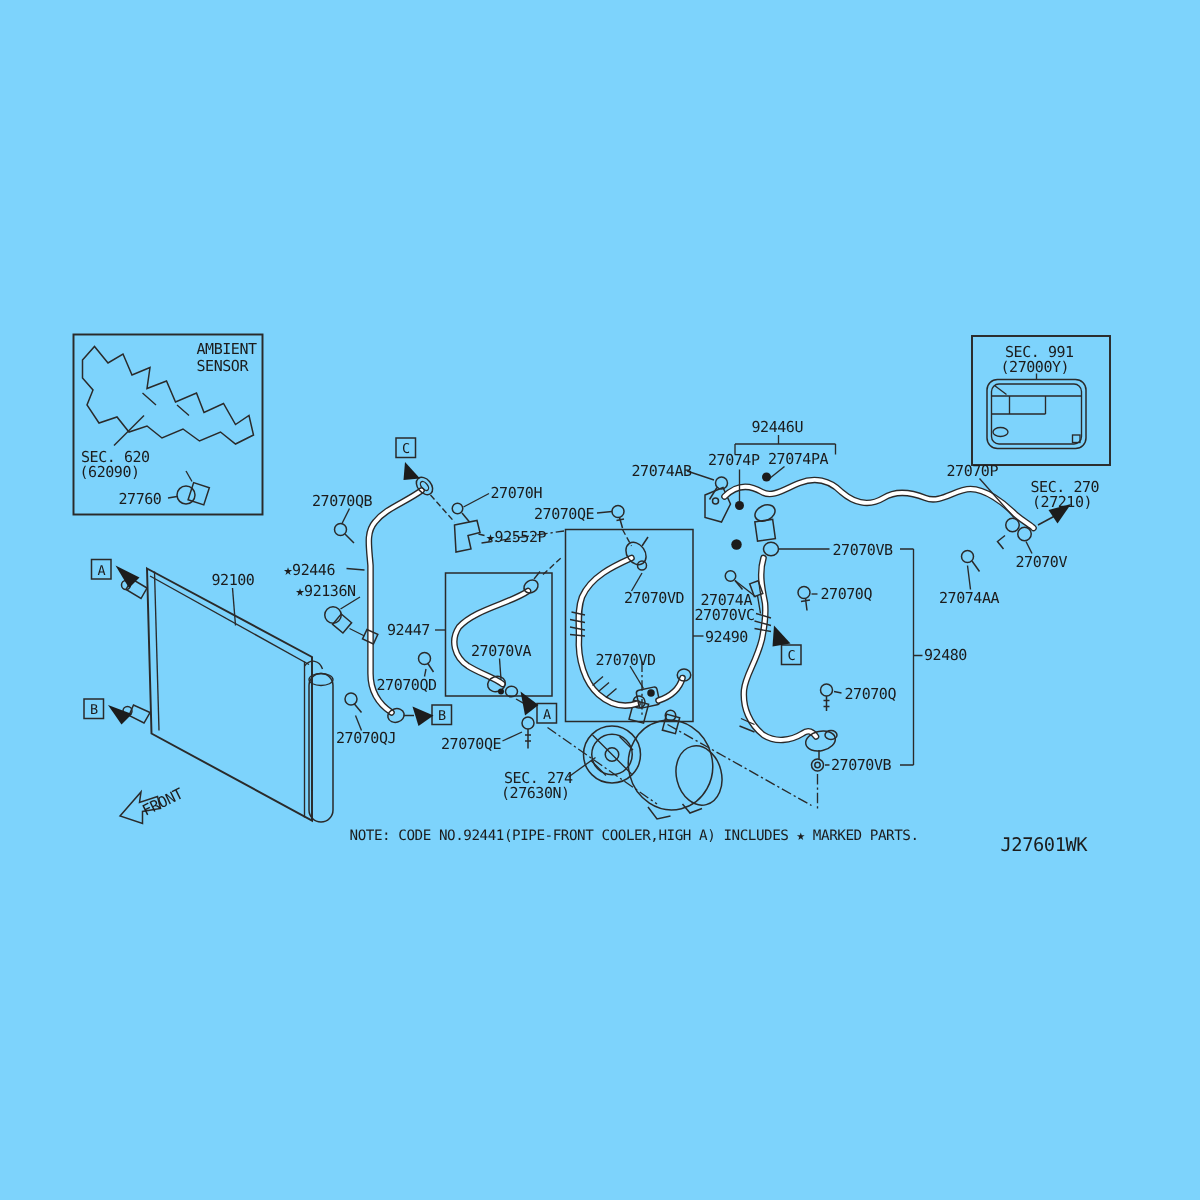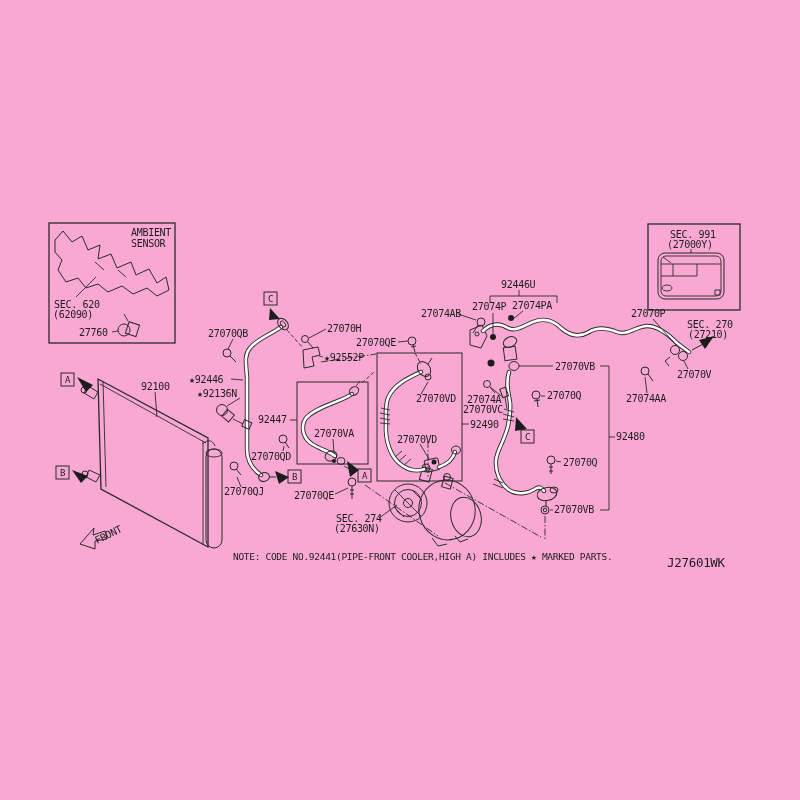--- a/index.html
+++ b/index.html
@@ -1,16 +1,16 @@
 <!DOCTYPE html>
 <html><head>
 <meta charset="utf-8">
 <style>
   html,body{margin:0;padding:0;background:#ffffff;}
-  #stage{position:relative;width:800px;height:800px;background:#f9a8d4;overflow:hidden;
+  #stage{position:relative;width:800px;height:800px;background:#7dd3fc;overflow:hidden;
          font-family:"DejaVu Sans Mono", monospace;}
   svg{position:absolute;left:0;top:0;}
   text{fill:#1c1c1c;font-family:"DejaVu Sans Mono", monospace;font-size:10px;letter-spacing:-0.3px;}
   text.small{font-size:9.5px;}
   text.code{font-size:12.5px;}
   text.callout{font-size:9px;text-anchor:middle;}
   .ln{stroke:#2a2a2a;stroke-width:1;fill:none;}
   .ln12{stroke:#2a2a2a;stroke-width:1.3;fill:none;}
   .thin{stroke:#2a2a2a;stroke-width:0.9;fill:none;}
   .tubeO{stroke:#2a2a2a;stroke-width:4.4;fill:none;stroke-linecap:round;}

